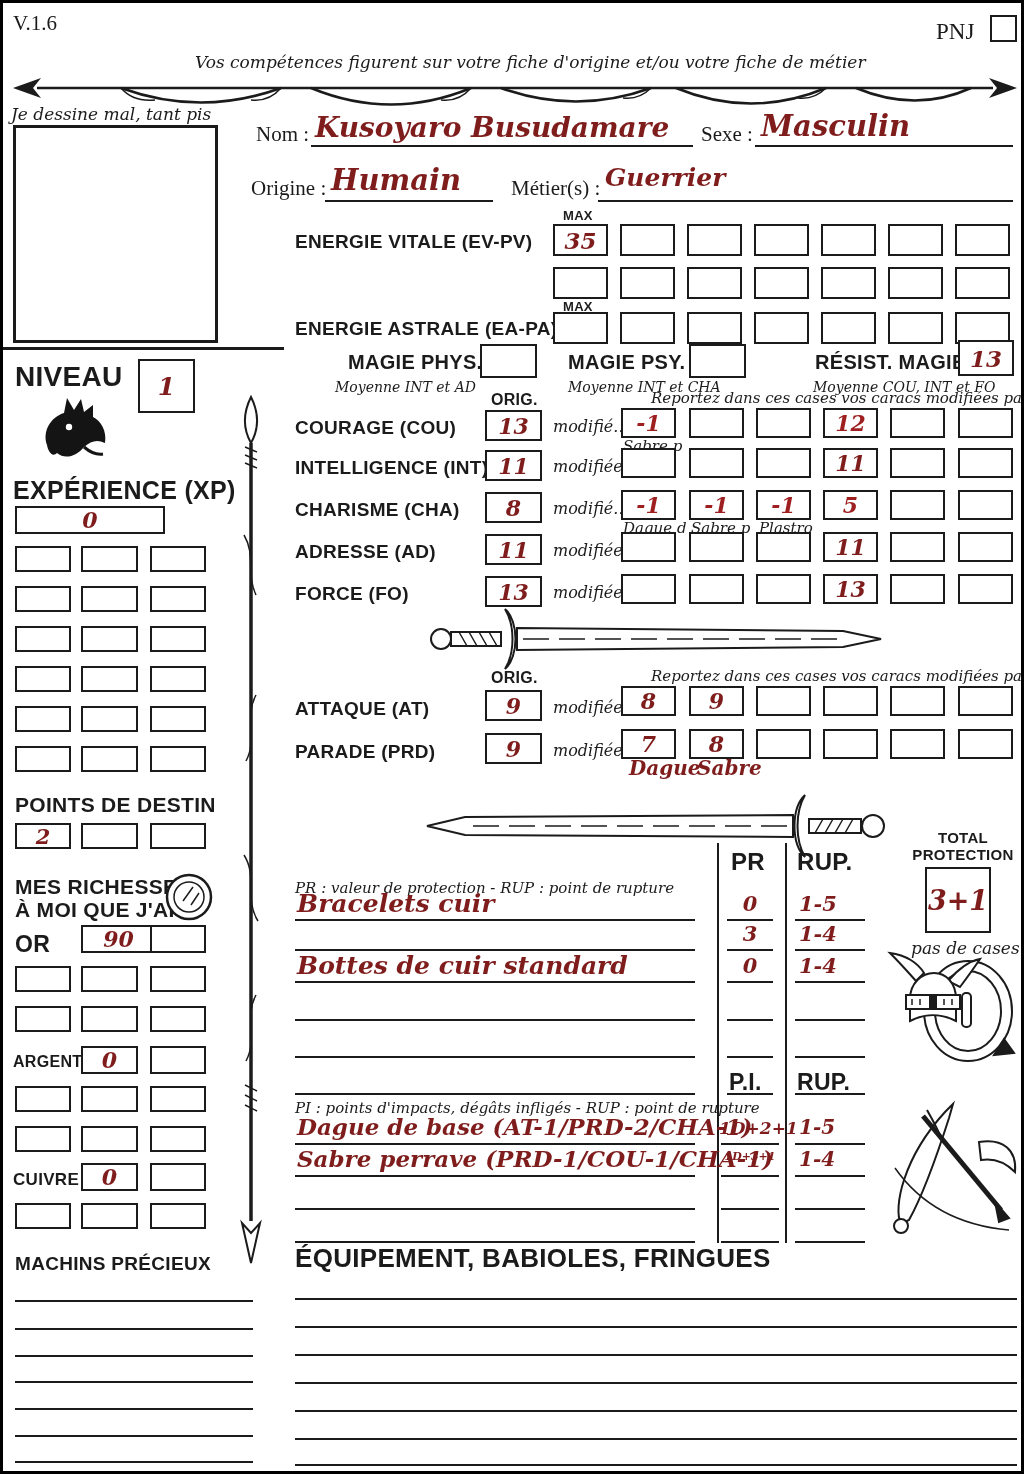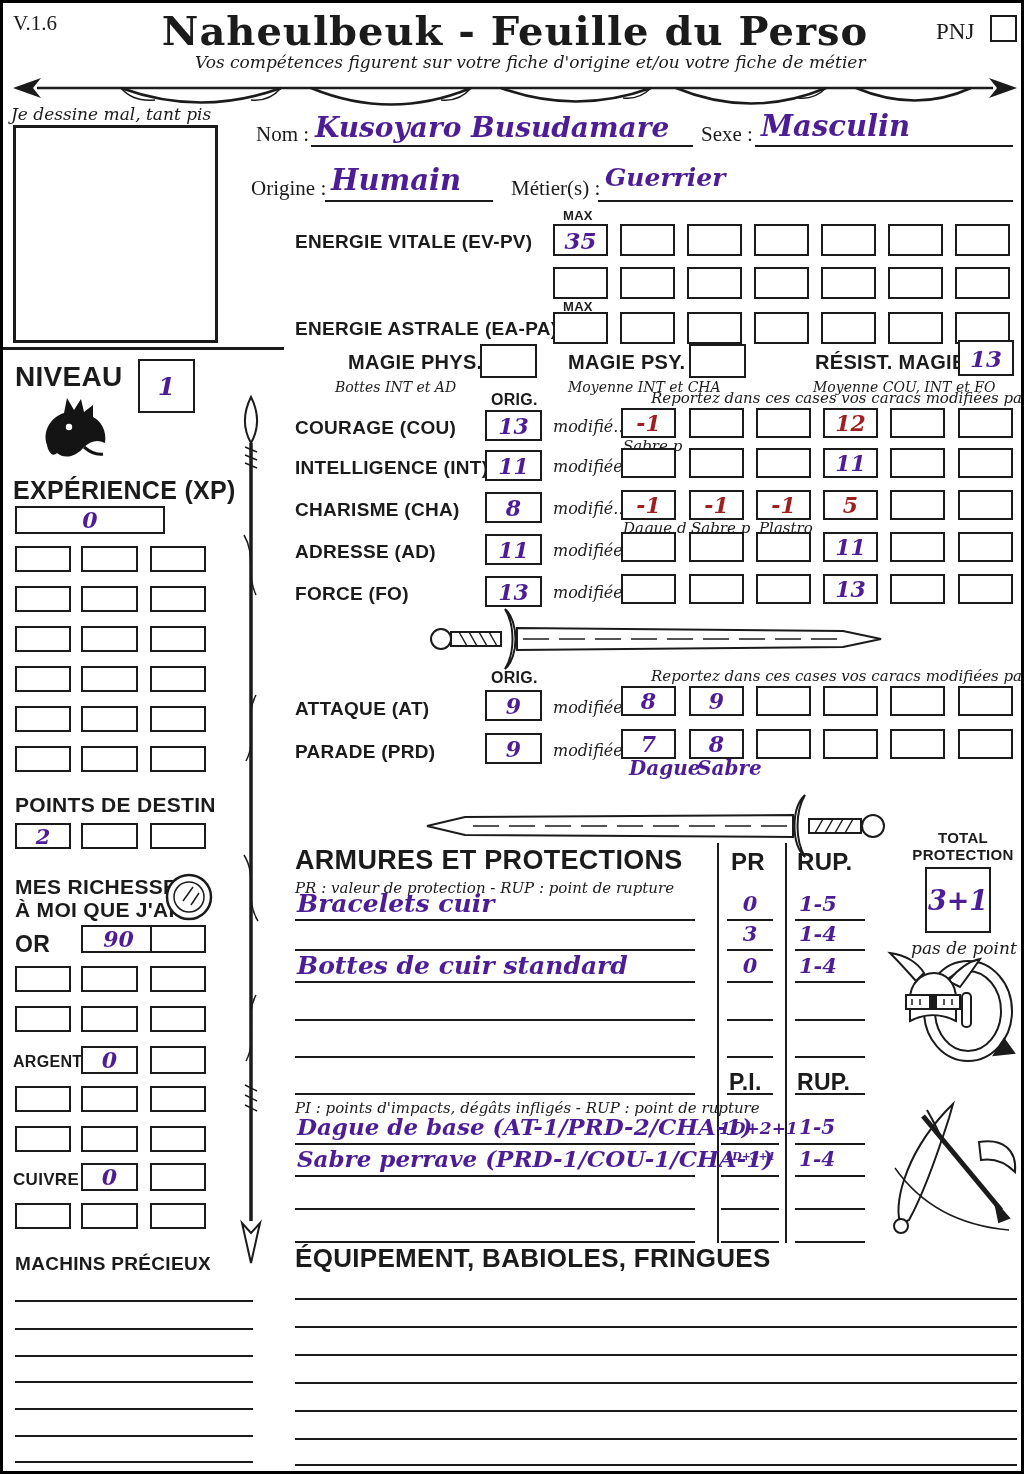--- a/index.html
+++ b/index.html
@@ -1,35 +1,34 @@
 <!DOCTYPE html>
 <html><head>
 <meta charset="utf-8">
 <style>
   html,body{margin:0;padding:0;background:#888;}
   #sheet{position:relative;width:1024px;height:1474px;background:#fff;border:3px solid #000;box-sizing:border-box;margin:0 auto;overflow:hidden;color:#1b1b1b;}
   .abs{position:absolute;}
   .hdr{position:absolute;font-family:"Liberation Sans",sans-serif;font-weight:800;color:#1b1b1b;letter-spacing:.3px;white-space:nowrap;}
   .ser{position:absolute;font-family:"Liberation Serif",serif;color:#1b1b1b;white-space:nowrap;}
   .cal{position:absolute;font-family:"DejaVu Serif",serif;font-style:italic;color:#1b1b1b;white-space:nowrap;}
-  .hw{font-family:"DejaVu Serif",serif;font-style:italic;font-weight:bold;color:#4c1d95;white-space:nowrap;}
+  .hw{font-family:"DejaVu Serif",serif;font-style:italic;font-weight:bold;color:#7f1d1d;white-space:nowrap;}
   .box{position:absolute;border:2px solid #1b1b1b;background:#fff;display:flex;align-items:center;justify-content:center;box-sizing:border-box;}
   .line{position:absolute;height:2px;background:#1b1b1b;}
   .vline{position:absolute;width:2px;background:#1b1b1b;}
   .red{color:#9e1f1f;}
   svg{position:absolute;overflow:visible;}
   .ctr{text-align:center;}
 </style>
 </head>
 <body>
 
 <div id="sheet">
 
   <div class="ser" style="left:10px;top:8px;font-size:21px">V.1.6</div>
-  <div class="ser ctr" style="left:112px;top:4px;width:800px;font-size:40px;font-weight:bold;font-family:'DejaVu Serif',serif;letter-spacing:1px">Naheulbeuk - Feuille du Perso</div>
   <div class="ser" style="left:933px;top:16px;font-size:23px">PNJ</div>
   <div class="box" style="left:987px;top:12px;width:27px;height:27px"></div>
   <div class="cal ctr" style="left:192px;top:49px;width:640px;font-size:17px">Vos compétences figurent sur votre fiche d'origine et/ou votre fiche de métier</div>
 
   <svg style="left:8px;top:70px" width="1008" height="36" viewBox="0 0 1008 36">
     <g stroke="#1b1b1b" fill="none" stroke-width="2.5">
       <line x1="26" y1="15" x2="982" y2="15"></line>
       <path d="M110,15 Q190,44 270,15"></path>
         <path d="M300,15 Q380,48 460,15"></path>
         <path d="M490,15 Q565,42 640,15"></path>
@@ -79,21 +78,21 @@
   <div class="box" style="left:550px;top:309px;width:55px;height:32px"></div>
   <div class="box" style="left:617px;top:309px;width:55px;height:32px"></div>
   <div class="box" style="left:684px;top:309px;width:55px;height:32px"></div>
   <div class="box" style="left:751px;top:309px;width:55px;height:32px"></div>
   <div class="box" style="left:818px;top:309px;width:55px;height:32px"></div>
   <div class="box" style="left:885px;top:309px;width:55px;height:32px"></div>
   <div class="box" style="left:952px;top:309px;width:55px;height:32px"></div>
 
   <div class="hdr" style="left:345px;top:348px;font-size:20px">MAGIE PHYS.</div>
   <div class="box" style="left:477px;top:341px;width:57px;height:34px"></div>
-  <div class="cal" style="left:332px;top:376px;font-size:14px">Bottes INT et AD</div>
+  <div class="cal" style="left:332px;top:376px;font-size:14px">Moyenne INT et AD</div>
   <div class="hdr" style="left:565px;top:348px;font-size:20px">MAGIE PSY.</div>
   <div class="box" style="left:686px;top:341px;width:57px;height:34px"></div>
   <div class="cal" style="left:565px;top:376px;font-size:14px">Moyenne INT et CHA</div>
   <div class="hdr" style="left:812px;top:348px;font-size:20px">RÉSIST. MAGIE</div>
   <div class="box hw" style="left:955px;top:337px;width:56px;height:36px;font-size:23px">13</div>
   <div class="cal" style="left:810px;top:376px;font-size:14px">Moyenne COU, INT et FO</div>
 
   <div class="hdr" style="left:488px;top:388px;font-size:16px">ORIG.</div>
   <div class="cal" style="left:648px;top:386px;font-size:15px">Reportez dans ces cases vos caracs modifiées par le matériel</div>
 
@@ -191,21 +190,20 @@
     <g transform="translate(470,0) scale(-1,1)" stroke="#1b1b1b" fill="#fff" stroke-width="2">
       <circle cx="20" cy="45" r="11"></circle>
       <rect x="32" y="38" width="52" height="14"></rect>
       <path d="M40,38 l8,14 M50,38 l8,14 M60,38 l8,14 M70,38 l8,14" fill="none" stroke-width="1.5"></path>
       <path d="M88,14 C102,27 102,63 88,76 C98,59 98,31 88,14 Z"></path>
       <path d="M100,34 L428,36 L466,45 L428,54 L100,56 Z"></path>
       <path d="M106,45 L422,45" stroke-dasharray="26 10" stroke-width="1.5" fill="none"></path>
     </g>
   </svg>
 
-  <div class="hdr" style="left:292px;top:842px;font-size:27px">ARMURES ET PROTECTIONS</div>
   <div class="vline" style="left:714px;top:840px;height:252px"></div>
   <div class="vline" style="left:782px;top:840px;height:252px"></div>
   <div class="hdr" style="left:728px;top:845px;font-size:24px">PR</div>
   <div class="hdr" style="left:794px;top:845px;font-size:24px">RUP.</div>
   <div class="cal" style="left:292px;top:876px;font-size:15px">PR : valeur de protection - RUP : point de rupture</div>
 
   <div class="hw abs" style="left:294px;top:886px;font-size:25px">Bracelets cuir</div>
   <div class="hw abs ctr" style="left:722px;top:888px;width:50px;font-size:21px">0</div>
   <div class="hw abs" style="left:796px;top:888px;font-size:21px">1-5</div>
   <div class="line" style="left:292px;top:916px;width:400px"></div>
@@ -230,21 +228,21 @@
     <div class="line" style="left:792px;top:1016px;width:70px"></div>
   <div class="line" style="left:292px;top:1053px;width:400px"></div>
     <div class="line" style="left:724px;top:1053px;width:46px"></div>
     <div class="line" style="left:792px;top:1053px;width:70px"></div>
   <div class="line" style="left:292px;top:1090px;width:400px"></div>
     <div class="line" style="left:724px;top:1090px;width:46px"></div>
     <div class="line" style="left:792px;top:1090px;width:70px"></div>
 
   <div class="hdr ctr" style="left:900px;top:826px;width:120px;font-size:15px"><span>TOTAL</span><br><span>PROTECTION</span></div>
   <div class="box hw" style="left:922px;top:864px;width:66px;height:66px;font-size:27px">3+1</div>
-  <div class="cal" style="left:908px;top:935px;font-size:17px">pas de point</div>
+  <div class="cal" style="left:908px;top:935px;font-size:17px">pas de cases</div>
 
   <svg style="left:883px;top:948px" width="130" height="118" viewBox="0 0 130 118">
     <g stroke="#1b1b1b" fill="#fff" stroke-width="2">
       <ellipse cx="82" cy="60" rx="44" ry="50"></ellipse>
       <ellipse cx="82" cy="60" rx="33" ry="40"></ellipse>
       <rect x="76" y="42" width="9" height="34" rx="4"></rect>
       <path d="M118,88 L128,102 L108,104 Z" fill="#1b1b1b"></path>
       <path d="M30,30 C14,12 8,6 4,2 C20,4 32,12 38,22 Z"></path>
       <path d="M62,30 C74,16 84,10 94,8 C86,20 80,28 74,36 Z"></path>
       <path d="M24,48 C24,32 36,22 48,22 C60,22 70,32 70,48 L70,70 C54,62 40,62 24,70 Z"></path>

